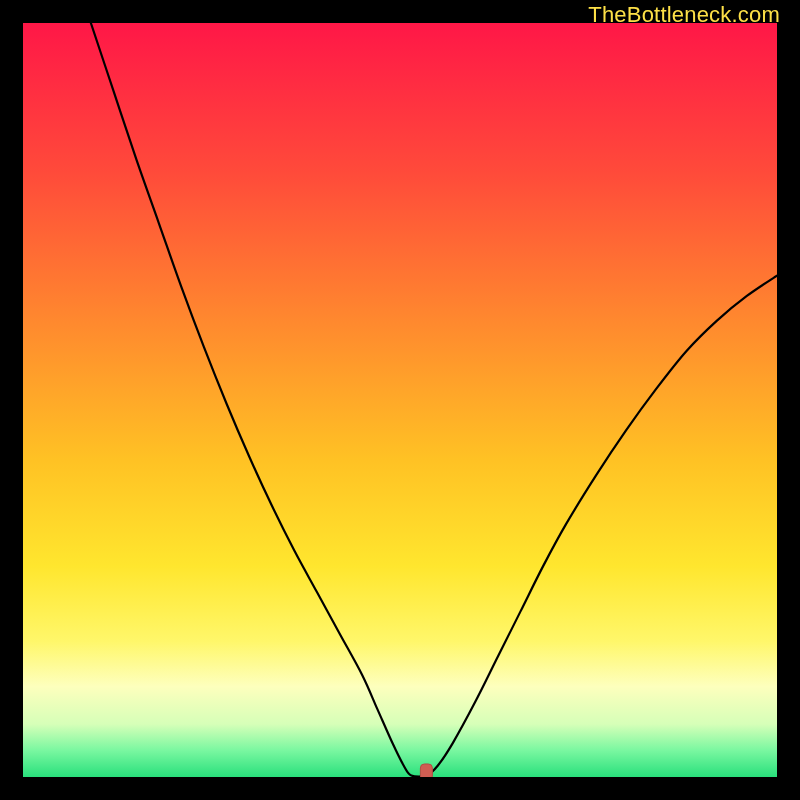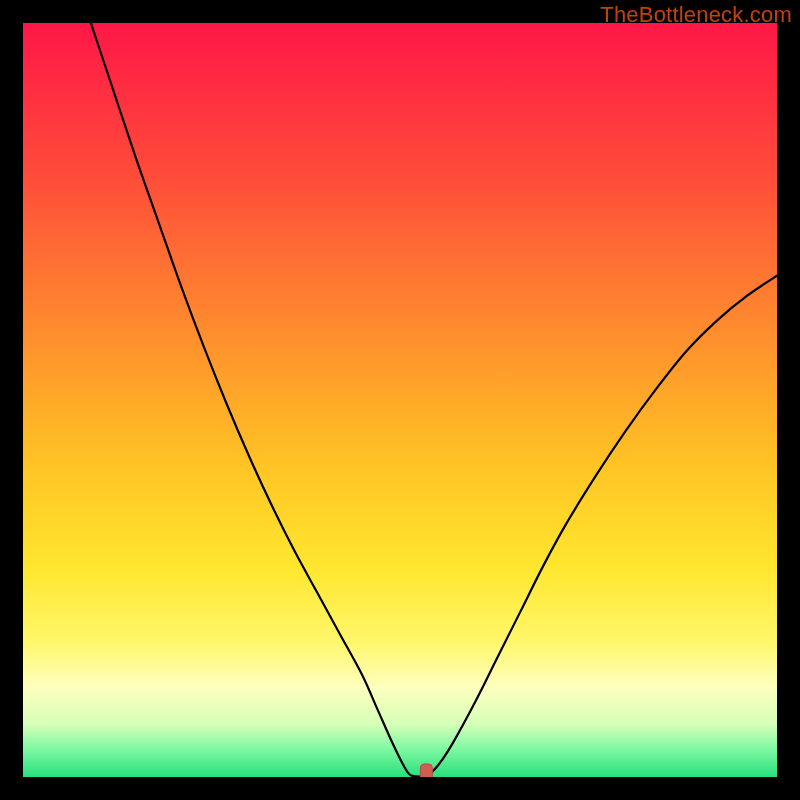--- a/index.html
+++ b/index.html
@@ -13,22 +13,22 @@
   }
   .frame {
     position: relative;
     width: 800px;
     height: 800px;
     background: #000;
   }
   .watermark {
     position: absolute;
     top: 2px;
-    right: 8px;
-    color: #c2410c;
+    right: 20px;
+    color: #fde047;
     font-size: 22px;
     font-weight: 500;
     letter-spacing: 0.2px;
     z-index: 5;
   }
   .plot {
     position: absolute;
     left: 23px;
     top: 23px;
     width: 754px;

